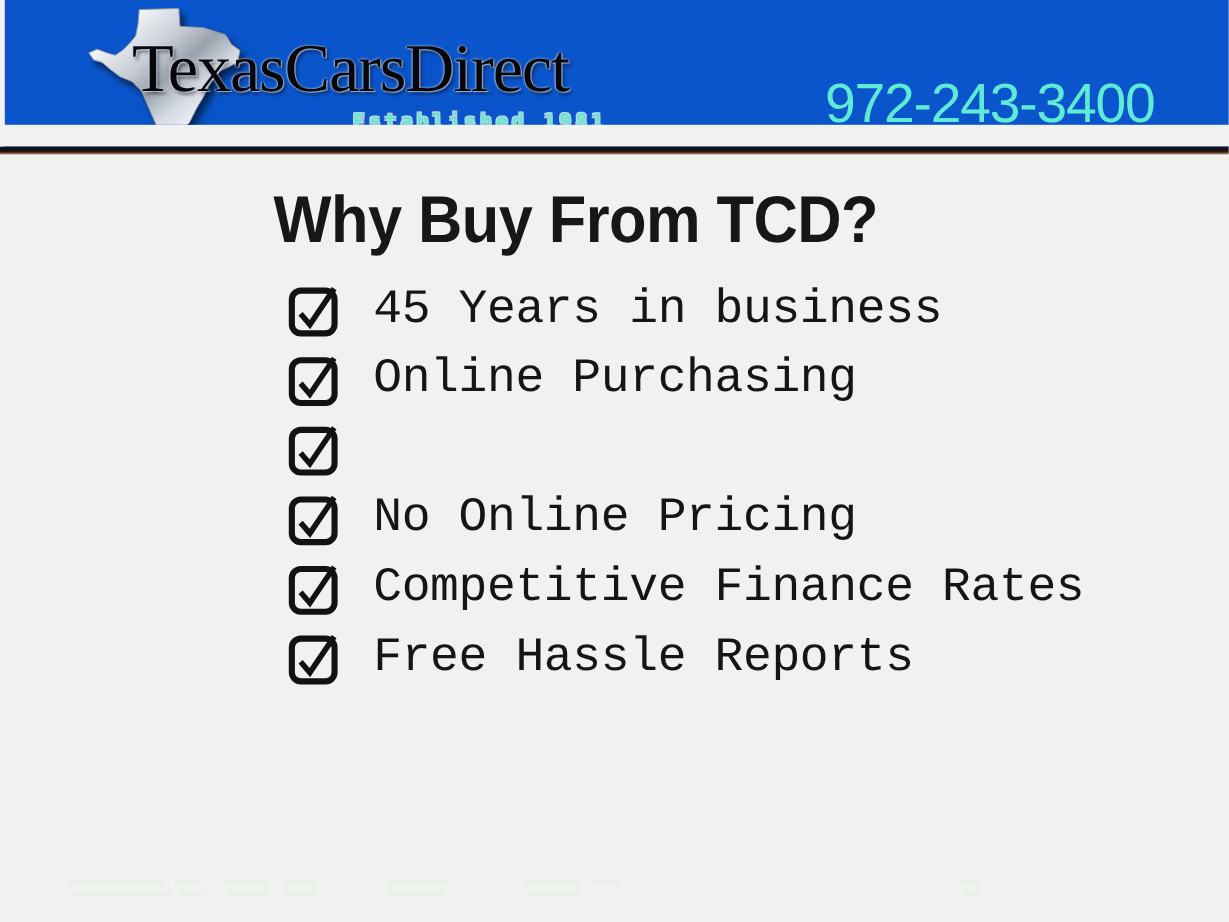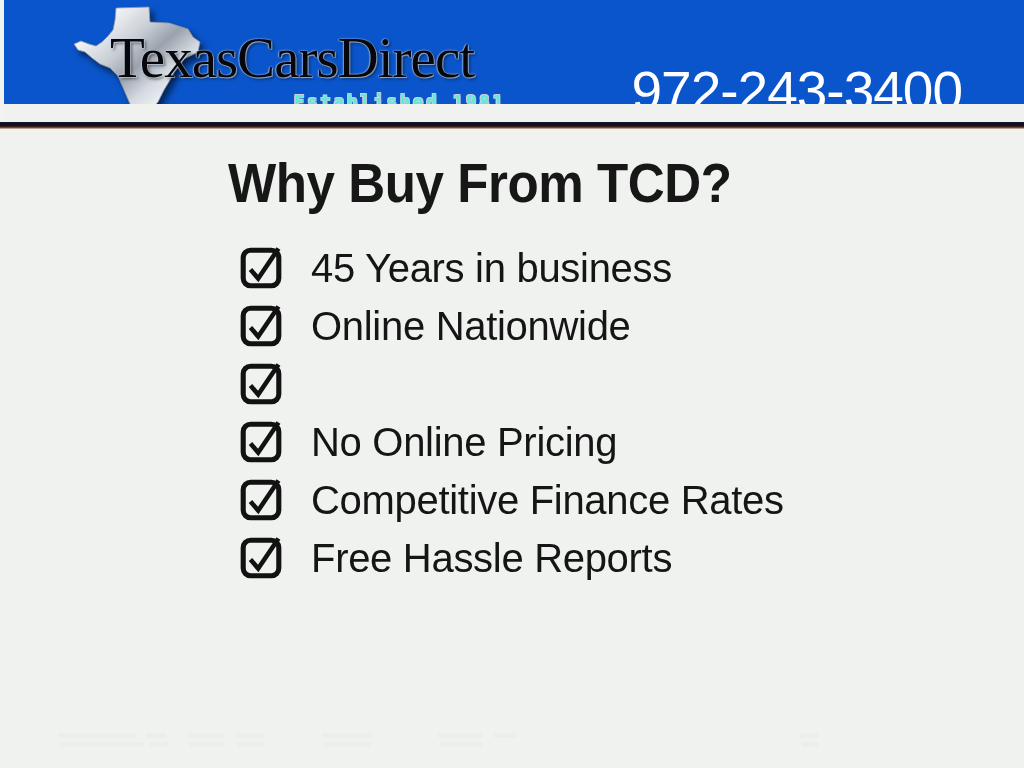--- a/index.html
+++ b/index.html
@@ -107,23 +107,23 @@
       1px -1px 0 #bcc9dd,
       -1px 1px 0 #bcc9dd;
     margin-left: 40px;
   }
 
   
   #phone-number {
     position: absolute;
     right: 62px;
     top: 59px;
-    font-size: 55px;
+    font-size: 46px;
     font-weight: normal;
-    color: #ffffff;
+    color: #5eead4;
     letter-spacing: -1px;
     white-space: nowrap;
     z-index: 4;
     margin-left: 48px;
   }
 
   
   #content-area {
     position: absolute;
     left: 0;
@@ -150,21 +150,22 @@
     position: absolute;
     left: 240px;
     top: 110px;
     list-style: none;
   }
 
   .benefit-row {
     position: relative;
     height: 58px;
     display: flex;
-    align-items: center;
+    align-items: flex-start;
+    font-family: Liberation Mono, monospace;
   }
 
   .check-box-icon {
     flex: 0 0 auto;
     width: 42px;
     height: 42px;
     margin-right: 29px;
     overflow: visible;
   }
 
@@ -232,21 +233,21 @@
         <path d="M10.5,22.5 L18.2,31.5 L38.5,1.5" fill="none" stroke="#121212" stroke-width="4.6" stroke-linecap="butt" stroke-linejoin="miter"></path>
       </svg>
       <span class="benefit-label">45 Years in business</span>
     </li>
 
     <li class="benefit-row">
       <svg class="check-box-icon" viewBox="0 0 42 42" xmlns="http://www.w3.org/2000/svg">
         <rect x="3.2" y="3.2" width="35.6" height="35.6" rx="7.5" ry="7.5" fill="none" stroke="#121212" stroke-width="5.1"></rect>
         <path d="M10.5,22.5 L18.2,31.5 L38.5,1.5" fill="none" stroke="#121212" stroke-width="4.6" stroke-linecap="butt" stroke-linejoin="miter"></path>
       </svg>
-      <span class="benefit-label">Online Nationwide</span>
+      <span class="benefit-label">Online Purchasing</span>
     </li>
 
     <li class="benefit-row">
       <svg class="check-box-icon" viewBox="0 0 42 42" xmlns="http://www.w3.org/2000/svg">
         <rect x="3.2" y="3.2" width="35.6" height="35.6" rx="7.5" ry="7.5" fill="none" stroke="#121212" stroke-width="5.1"></rect>
         <path d="M10.5,22.5 L18.2,31.5 L38.5,1.5" fill="none" stroke="#121212" stroke-width="4.6" stroke-linecap="butt" stroke-linejoin="miter"></path>
       </svg>
     </li>
 
     <li class="benefit-row">

